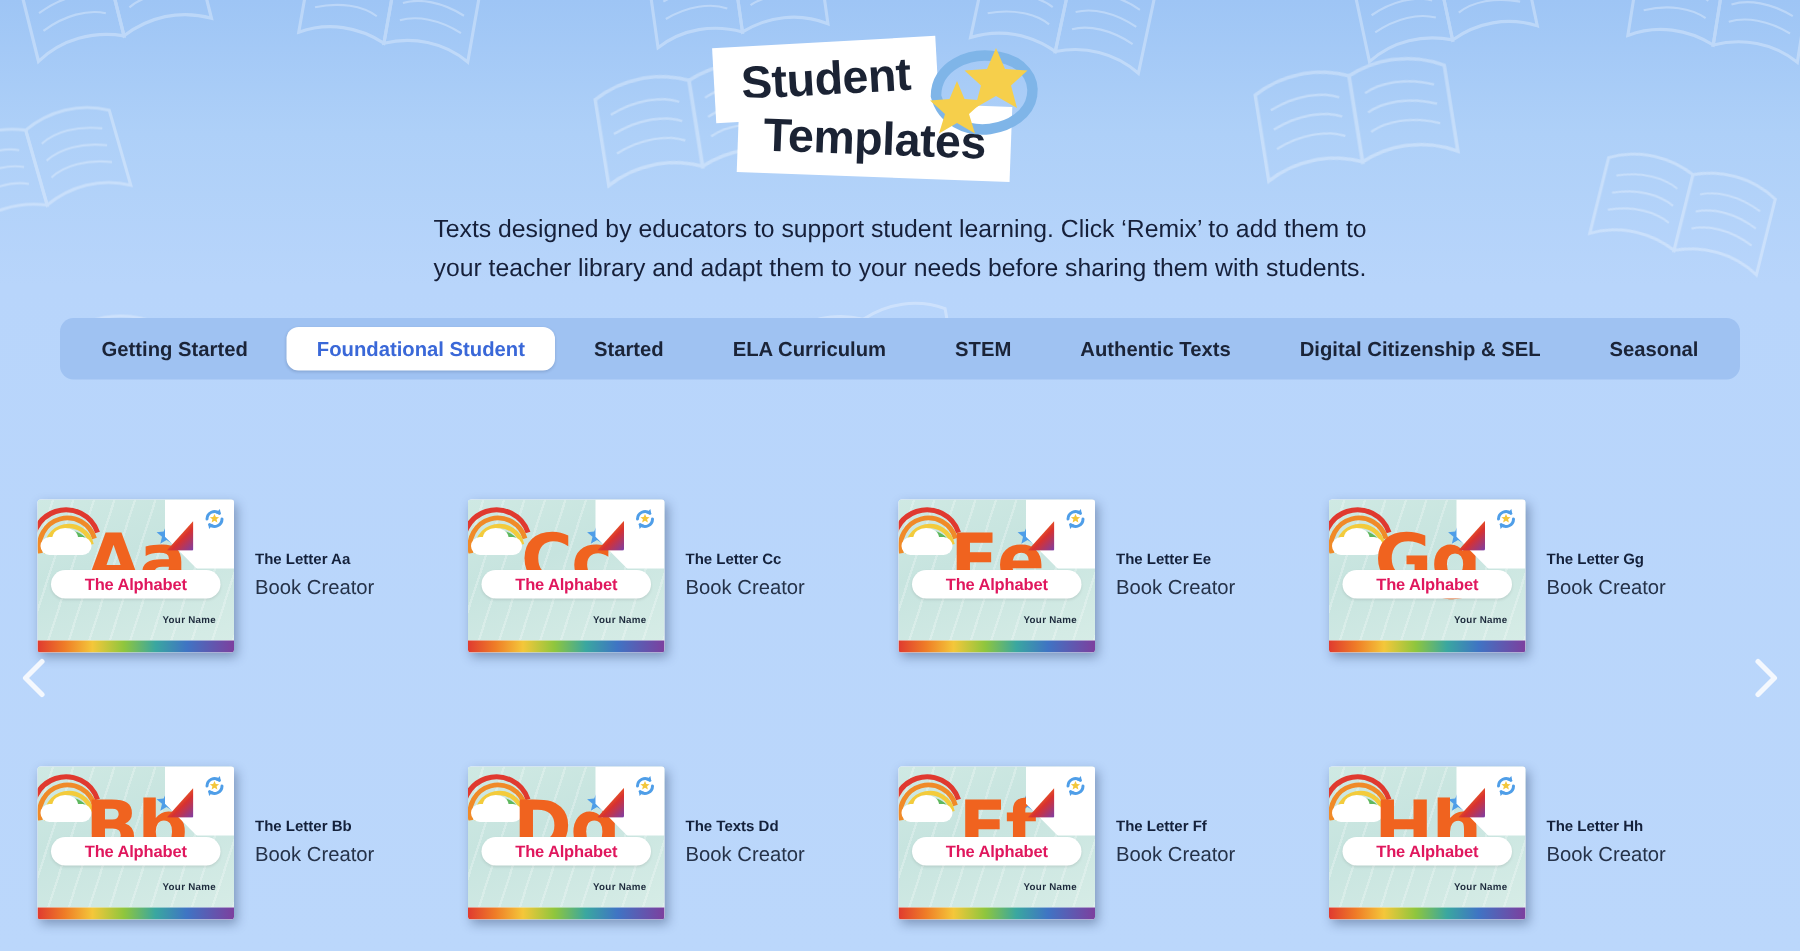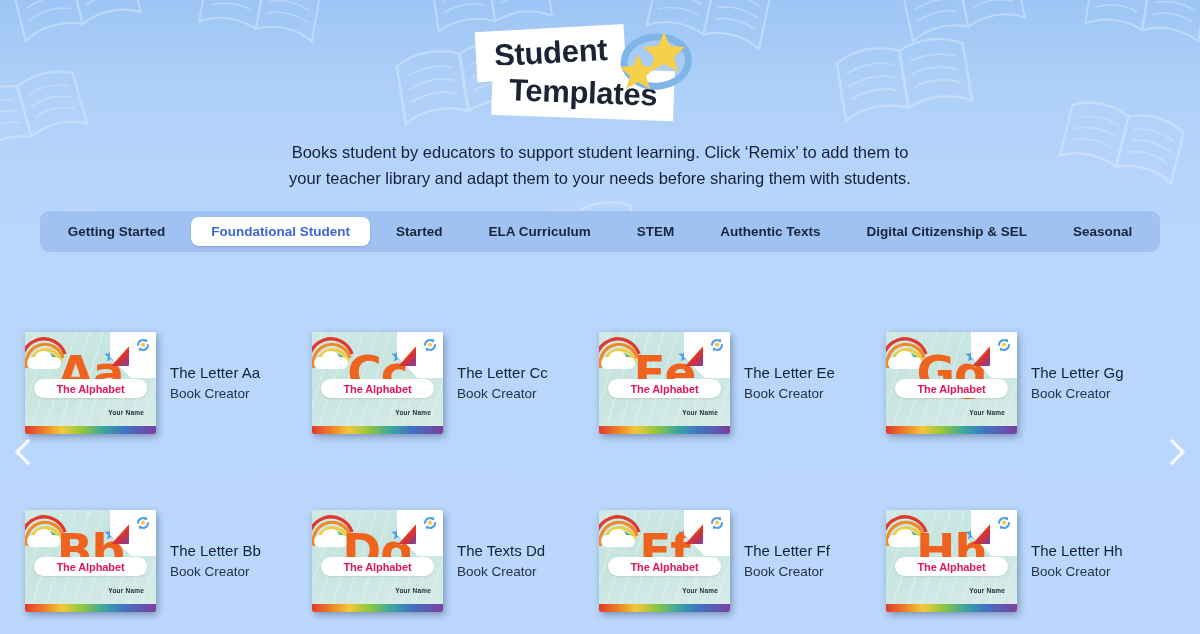--- a/index.html
+++ b/index.html
@@ -263,22 +263,22 @@
       #e03a2f 0%, #ef7d27 14%, #f4c73a 28%,
       #8fc63d 44%, #3aa7a0 60%, #3f74c4 76%, #7d3f9e 100%);
   }
 
   
   .card-text {
     padding-left: 14px;
     min-width: 0;
   }
   .card-title {
-    font-size: 15px;
-    font-weight: normal;
+    font-size: 10px;
+    font-weight: bold;
     color: #14213b;
     line-height: 1.35;
     white-space: nowrap;
   }
   .card-sub {
     font-size: 13.5px;
     color: #253249;
     line-height: 1.45;
     margin-top: 1px;
     white-space: nowrap;
@@ -339,21 +339,21 @@
       <div class="title-line title-line-1">Student</div>
       <div class="title-line title-line-2">Templates</div>
       <svg class="title-sparkle" viewBox="0 0 90 72">
         <path d="M16 34 C16 14 38 4 58 8 C74 11 82 22 80 34 C78 46 66 54 52 56 C36 58 20 50 16 34 Z" fill="none" stroke="#7fb5e8" stroke-width="7" stroke-linecap="round"></path>
         <path d="M56 2 l6 14 l15 1 l-11 10 l4 15 l-14 -8 l-14 8 l4 -15 l-11 -10 l15 -1 Z" fill="#f6cf4b"></path>
         <path d="M30 24 l5 12 l13 1 l-10 9 l4 13 l-12 -7 l-12 7 l4 -13 l-10 -9 l13 -1 Z" fill="#f6cf4b"></path>
       </svg>
     </div>
 
     <div class="subtitle">
-      <div>Books student by educators to support student learning. Click ‘Remix’ to add them to</div>
+      <div>Texts designed by educators to support student learning. Click ‘Remix’ to add them to</div>
       <div>your teacher library and adapt them to your needs before sharing them with students.</div>
     </div>
   </div>
 
   <div class="tabbar-wrap">
     <div class="tabbar">
       <button class="tab">Getting Started</button>
       <button class="tab active">Foundational Student</button>
       <button class="tab">Started</button>
       <button class="tab">ELA Curriculum</button>

